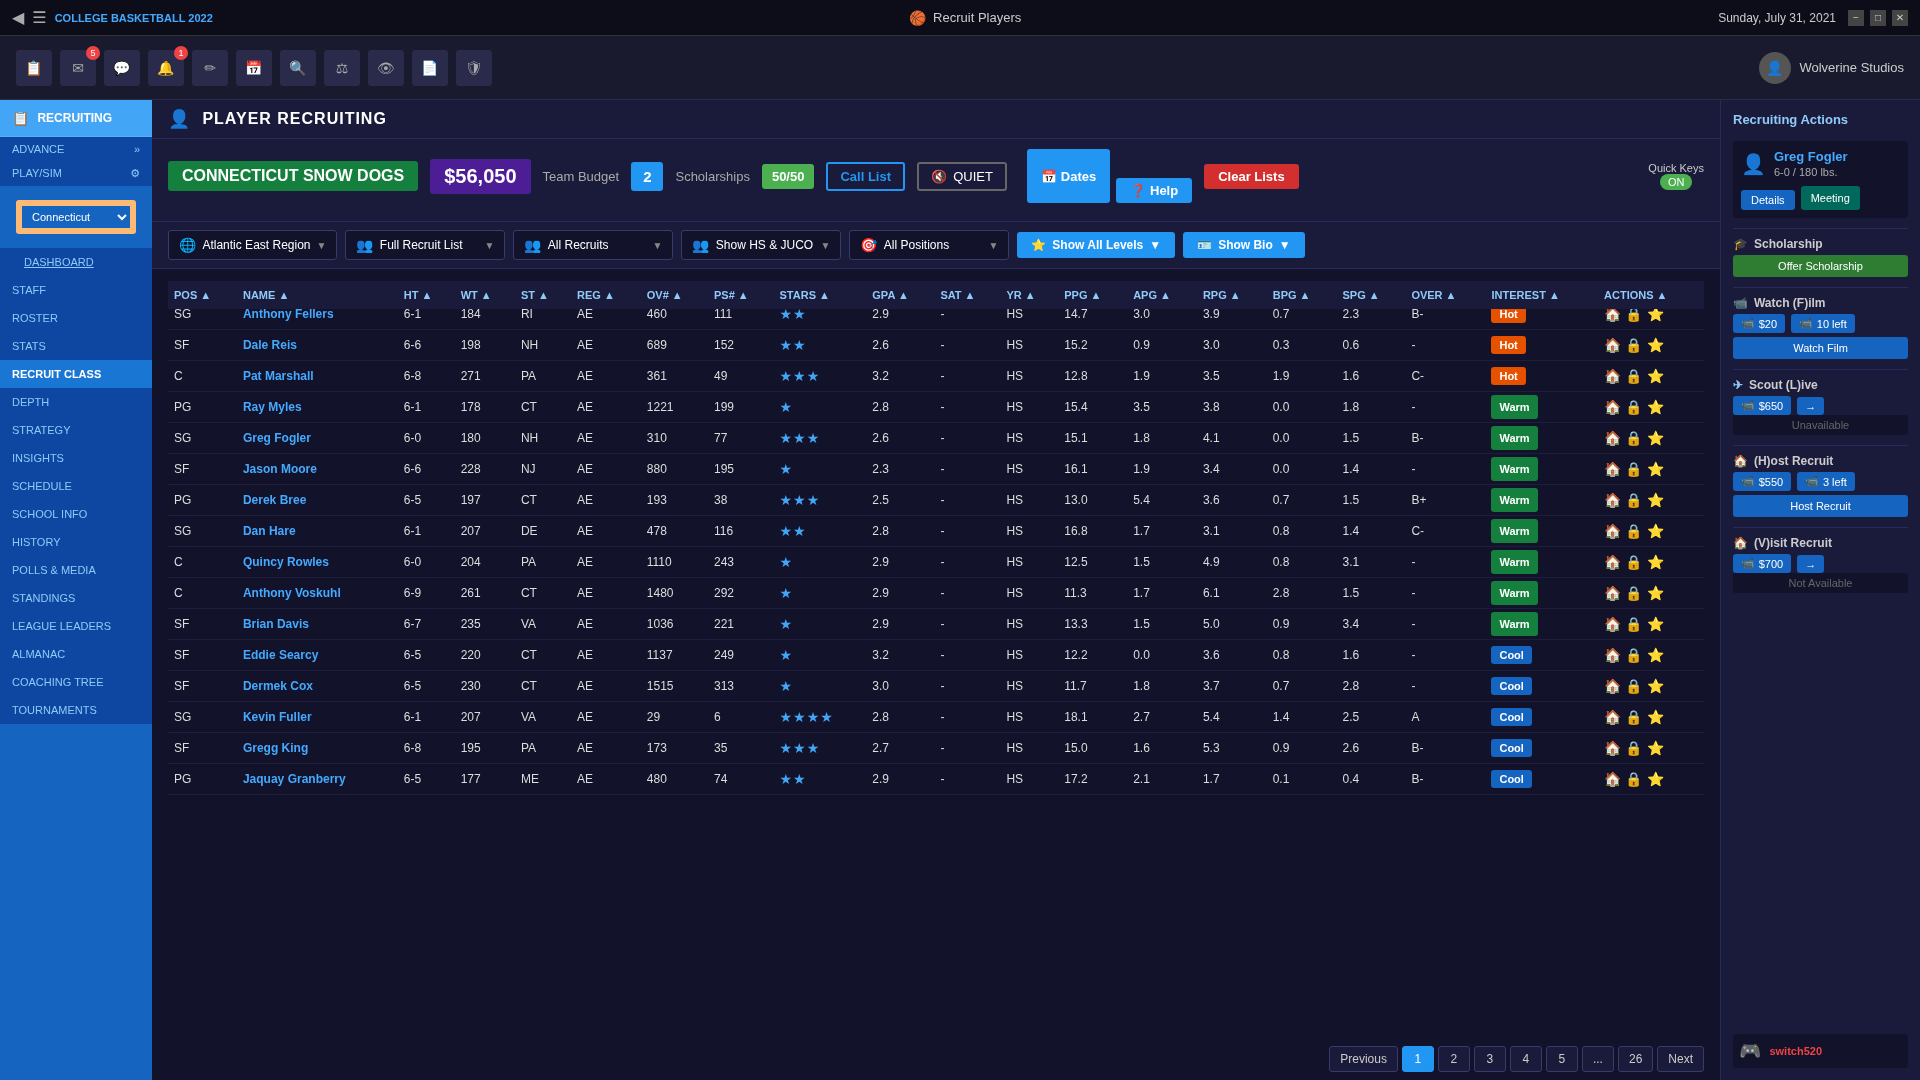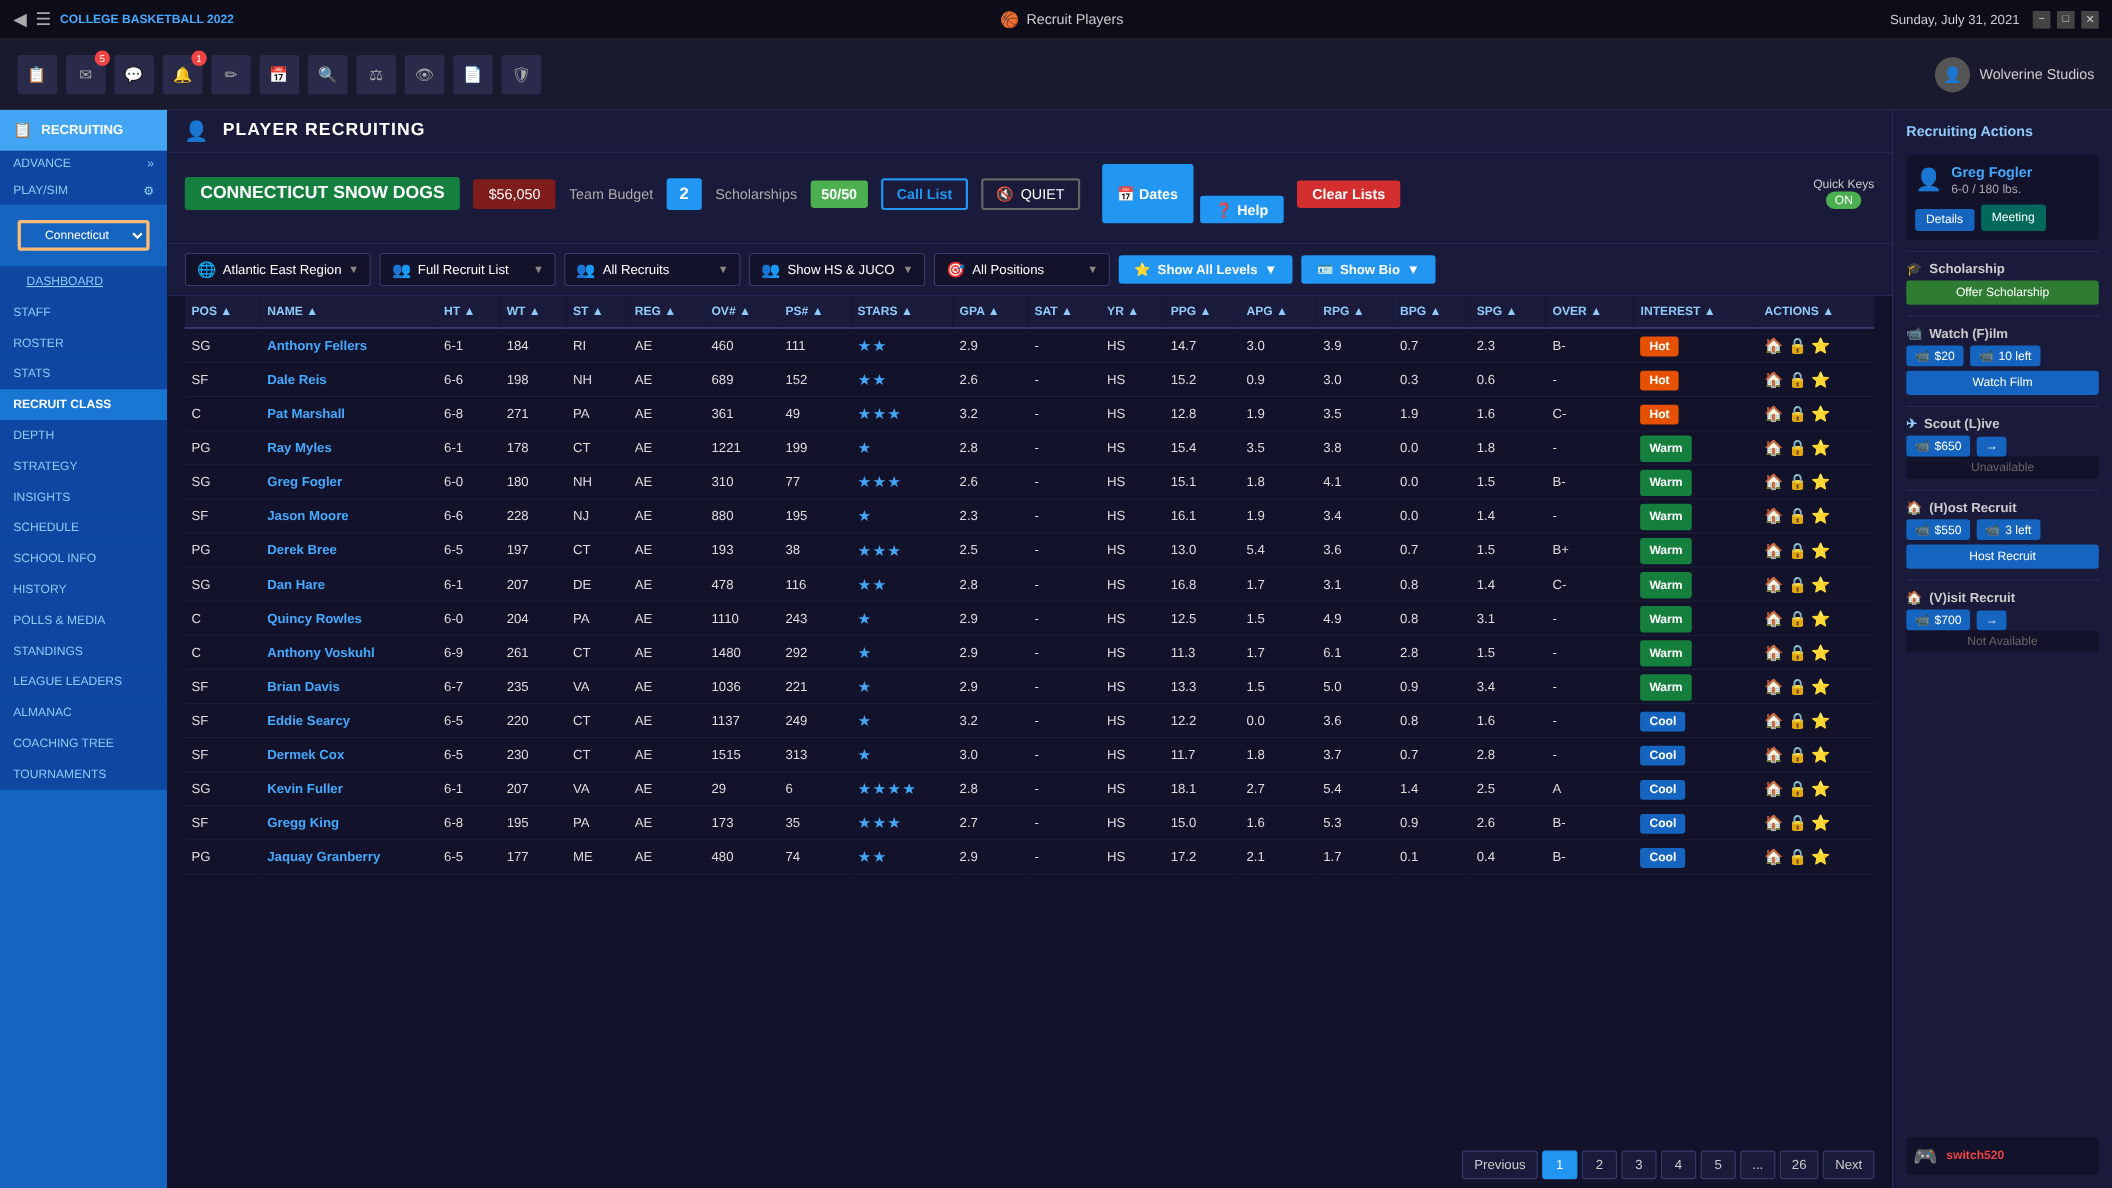--- a/index.html
+++ b/index.html
@@ -25,30 +25,30 @@
 
     
     .main-layout { display: flex; height: calc(1080px - 100px); }
 
     
     .sidebar { width: 152px; background: #1565c0; display: flex; flex-direction: column; padding-top: 0; flex-shrink: 0; }
     .sidebar-item { padding: 10px 12px; display: flex; align-items: center; gap: 8px; cursor: pointer; color: #fff; font-size: 12px; font-weight: bold; text-transform: uppercase; border-bottom: 1px solid rgba(255,255,255,0.1); }
     .sidebar-item.active { background: #42a5f5; }
     .sidebar-item .si-icon { font-size: 14px; opacity: 0.9; }
     .sidebar-sub { background: #0d47a1; padding: 6px 12px; font-size: 11px; color: #90caf9; cursor: pointer; }
-    .state-select { margin: 8px; background: #1565c0; border: 3px solid #fdba74; color: #fff; padding: 4px 6px; font-size: 11px; border-radius: 3px; width: calc(100% - 16px); text-align: center; }
+    .state-select { margin: 8px; background: #1565c0; border: 6px solid #fdba74; color: #fff; padding: 4px 6px; font-size: 11px; border-radius: 3px; width: calc(100% - 16px); }
 
     
     .content { flex: 1; background: #12122a; display: flex; flex-direction: column; overflow: hidden; }
 
     
     .content-header { background: #1a1a3a; padding: 10px 16px; border-bottom: 1px solid #2a2a5a; }
     .content-header-top { display: flex; align-items: center; gap: 12px; margin-bottom: 8px; }
     .section-title-box { background: #15803d; padding: 6px 14px; font-size: 16px; font-weight: bold; color: #fff; border-radius: 3px; }
-    .budget-box { background: #7f1d1d; padding: 6px 14px; font-size: 13px; font-weight: normal; color: #fff; border-radius: 3px; }
+    .budget-box { background: #4c1d95; padding: 6px 14px; font-size: 20px; font-weight: bold; color: #fff; border-radius: 3px; }
     .team-budget-label { color: #aaa; font-size: 13px; }
     .scholarship-box { background: #2196f3; padding: 6px 12px; font-size: 15px; font-weight: bold; color: #fff; border-radius: 3px; }
     .scholarship-label { color: #aaa; font-size: 13px; }
     .call-list-btn { background: transparent; border: 2px solid #2196f3; color: #2196f3; padding: 5px 12px; cursor: pointer; font-size: 13px; border-radius: 3px; font-weight: bold; }
     .quiet-btn { background: #1a1a3a; border: 2px solid #666; color: #fff; padding: 5px 12px; cursor: pointer; font-size: 13px; border-radius: 3px; display: flex; align-items: center; gap: 6px; }
     .dates-btn { background: #2196f3; border: none; color: #fff; padding: 5px 14px; cursor: pointer; font-size: 13px; border-radius: 3px; font-weight: bold; }
     .help-btn { background: #2196f3; border: none; color: #fff; padding: 5px 14px; cursor: pointer; font-size: 13px; border-radius: 3px; font-weight: bold; margin-top: 29px; }
     .clear-lists-btn { background: #d32f2f; border: none; color: #fff; padding: 5px 14px; cursor: pointer; font-size: 13px; border-radius: 3px; font-weight: bold; }
     .quick-keys { color: #ccc; font-size: 11px; display: flex; flex-direction: column; align-items: center; margin-left: auto; }
     .toggle-on { background: #4caf50; border-radius: 10px; padding: 2px 8px; font-size: 11px; color: #fff; }
@@ -57,21 +57,21 @@
     .filter-row { display: flex; align-items: center; gap: 8px; padding: 8px 16px; background: #1a1a3a; border-bottom: 1px solid #2a2a5a; }
     .filter-select { background: #12122a; border: 1px solid #3a3a6a; color: #fff; padding: 6px 10px; font-size: 12px; border-radius: 3px; cursor: pointer; display: flex; align-items: center; gap: 6px; min-width: 160px; }
     .filter-select .fs-icon { color: #4af; font-size: 14px; }
     .filter-select .fs-arrow { margin-left: auto; color: #888; font-size: 10px; }
     .show-all-levels-btn { background: #2196f3; border: none; color: #fff; padding: 6px 14px; cursor: pointer; font-size: 12px; border-radius: 3px; font-weight: bold; display: flex; align-items: center; gap: 6px; }
     .show-bio-btn { background: #2196f3; border: none; color: #fff; padding: 6px 14px; cursor: pointer; font-size: 12px; border-radius: 3px; font-weight: bold; display: flex; align-items: center; gap: 6px; }
 
     
     .table-area { flex: 1; overflow-y: auto; padding: 0 16px 8px; }
     table { width: 100%; border-collapse: collapse; }
-    thead th { background: #1a1a3a; color: #90caf9; font-size: 11px; font-weight: bold; padding: 8px 6px; text-align: left; border-bottom: 2px solid #3a3a6a; white-space: nowrap; cursor: pointer; user-select: none; position: sticky; top: 0; z-index: 10; }
+    thead th { background: #1a1a3a; color: #90caf9; font-size: 11px; font-weight: bold; padding: 8px 6px; text-align: left; border-bottom: 2px solid #3a3a6a; white-space: nowrap; cursor: pointer; user-select: none; position: sticky; top: 12px; z-index: 10; }
     tbody tr { border-bottom: 1px solid #1e1e3a; }
     tbody td { padding: 7px 6px; font-size: 12px; color: #ddd; white-space: nowrap; }
     tbody td.name-cell { color: #4af; cursor: pointer; font-weight: bold; }
 
     .interest-hot { background: #e65100; color: #fff; padding: 3px 8px; border-radius: 3px; font-size: 11px; font-weight: bold; text-align: right; }
     .interest-warm { background: #15803d; color: #fff; padding: 6px 8px; border-radius: 3px; font-size: 11px; font-weight: bold; text-align: center; }
     .interest-cool { background: #1565c0; color: #fff; padding: 3px 8px; border-radius: 3px; font-size: 11px; font-weight: bold; text-align: center; }
 
     .stars { color: #42a5f5; font-size: 14px; letter-spacing: 1px; }
 

